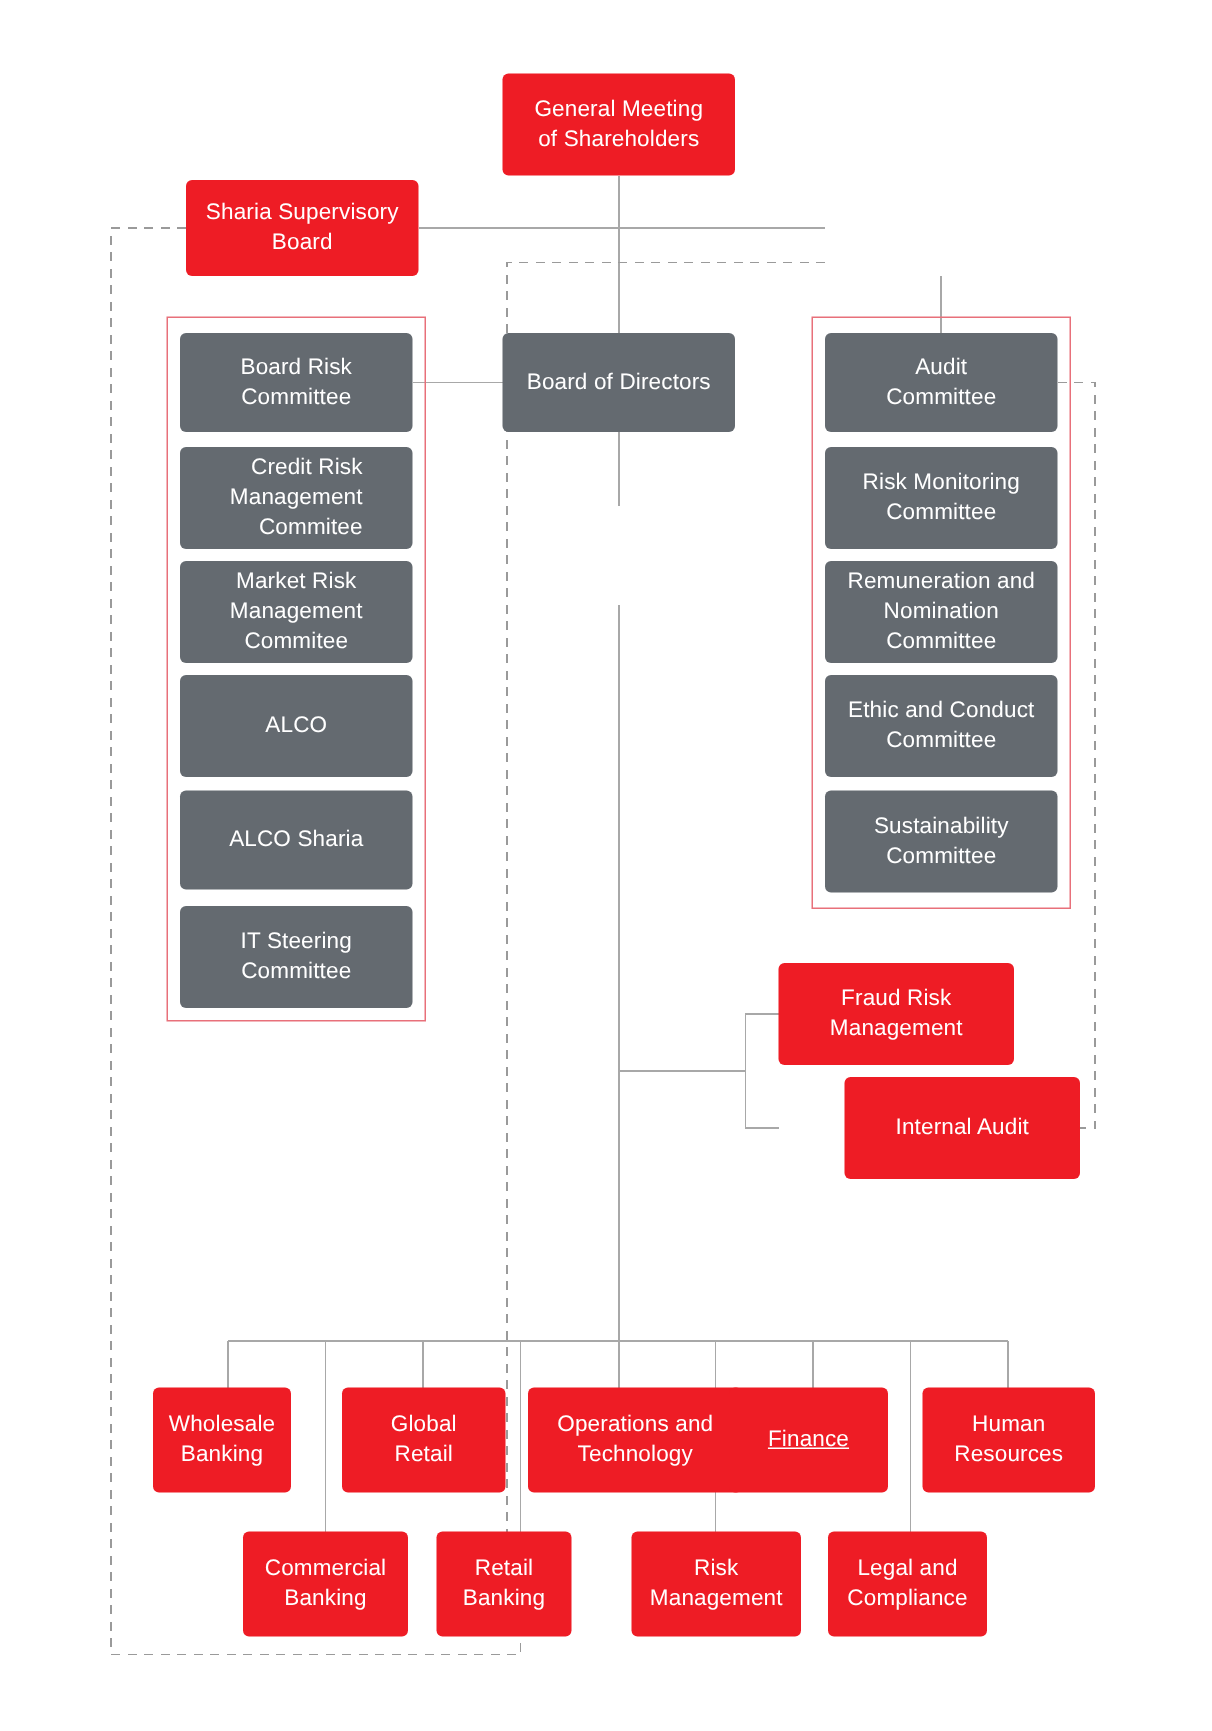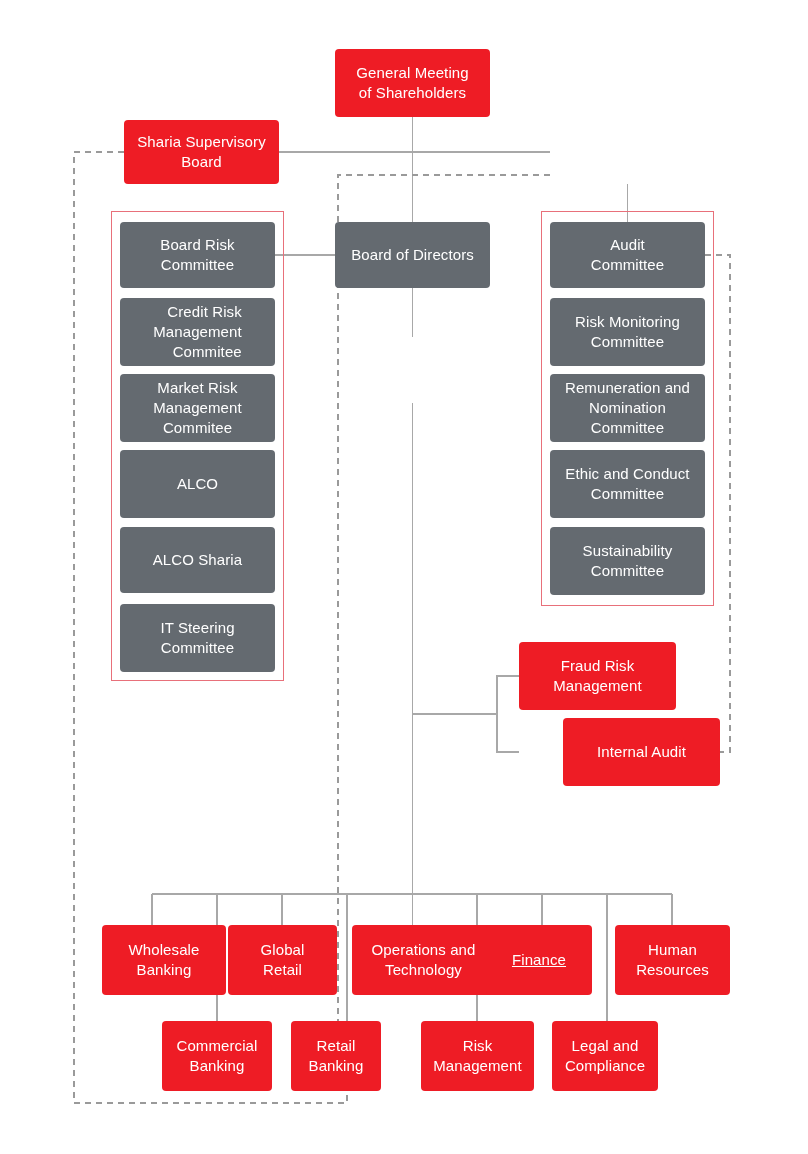--- a/index.html
+++ b/index.html
@@ -160,21 +160,21 @@
     </div>
 
   <div class="node red" style="left:519px; top:642px; width:157px; height:68px;">
       <span class="node-label">Fraud Risk
 Management</span>
     </div>
   <div class="node red" style="left:519px; top:718px; width:157px; height:68px;margin-left:44px;">
       <span class="node-label">Internal Audit</span>
     </div>
 
-  <div class="node red" style="left:102px; top:925px; width:124px; height:70px;">
+  <div class="node red" style="left:102px; top:925px; width:92px; height:70px;">
       <span class="node-label">Wholesale
 Banking</span>
     </div>
   <div class="node red" style="left:228px; top:925px; width:109px; height:70px;">
       <span class="node-label">Global
 Retail</span>
     </div>
   <div class="node red" style="left:352px; top:925px; width:143px; height:70px;">
       <span class="node-label">Operations and
 Technology</span>

